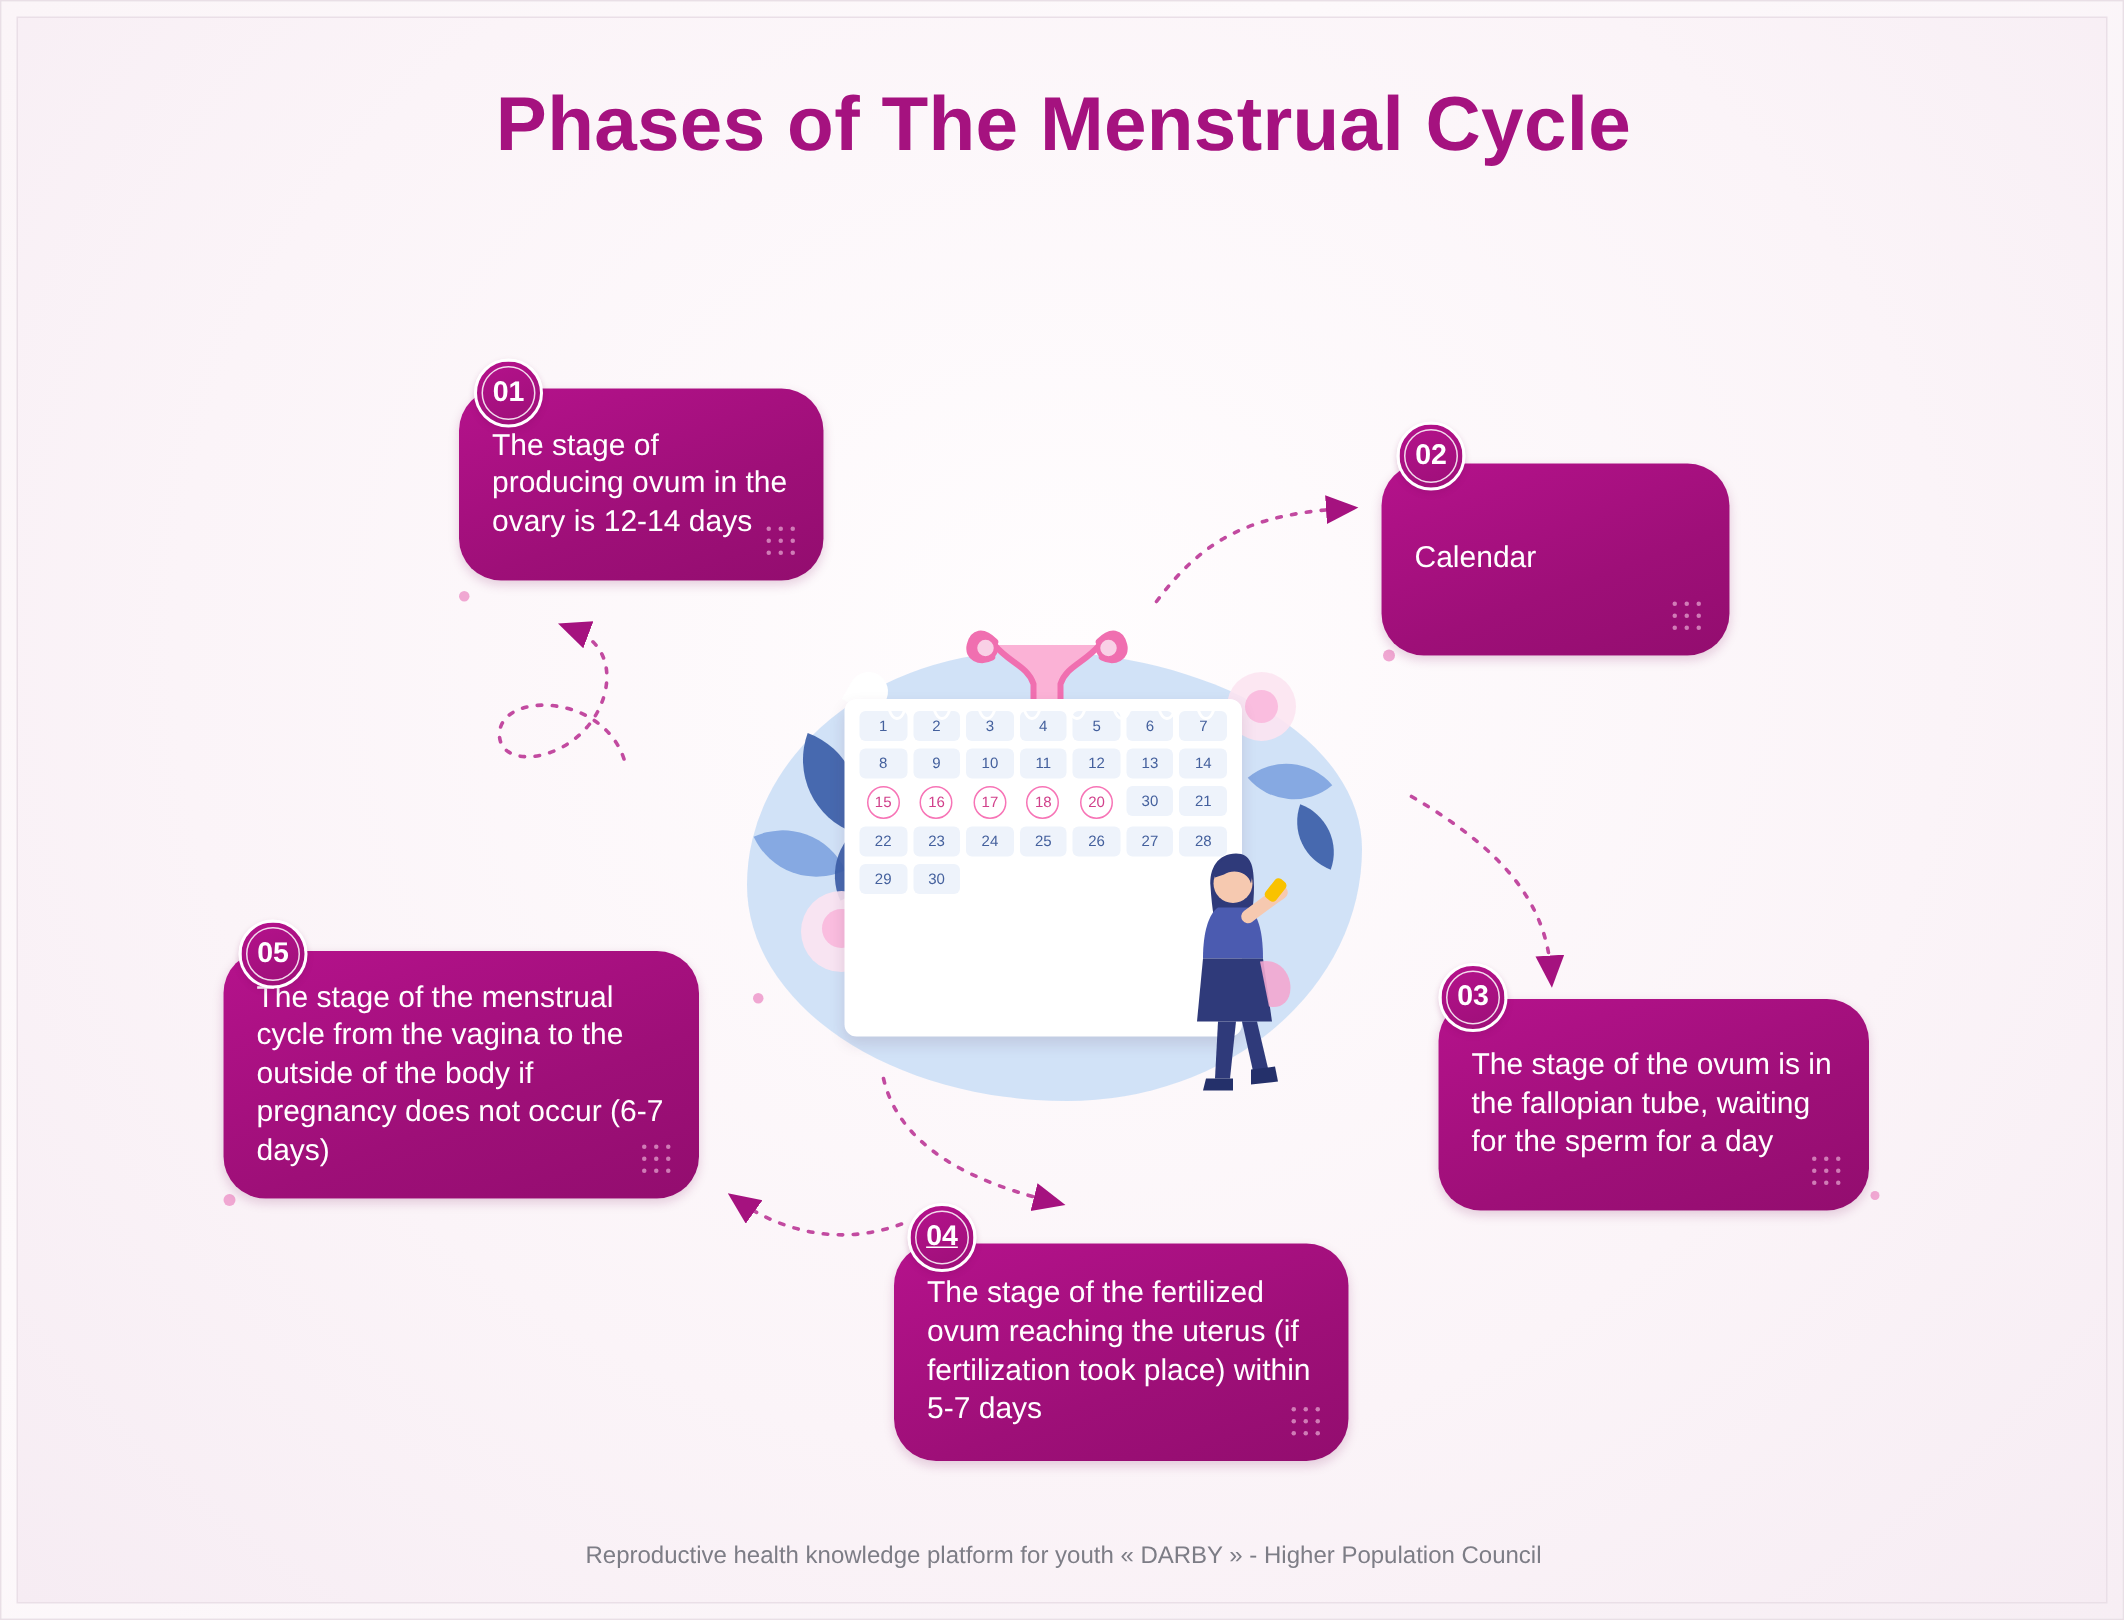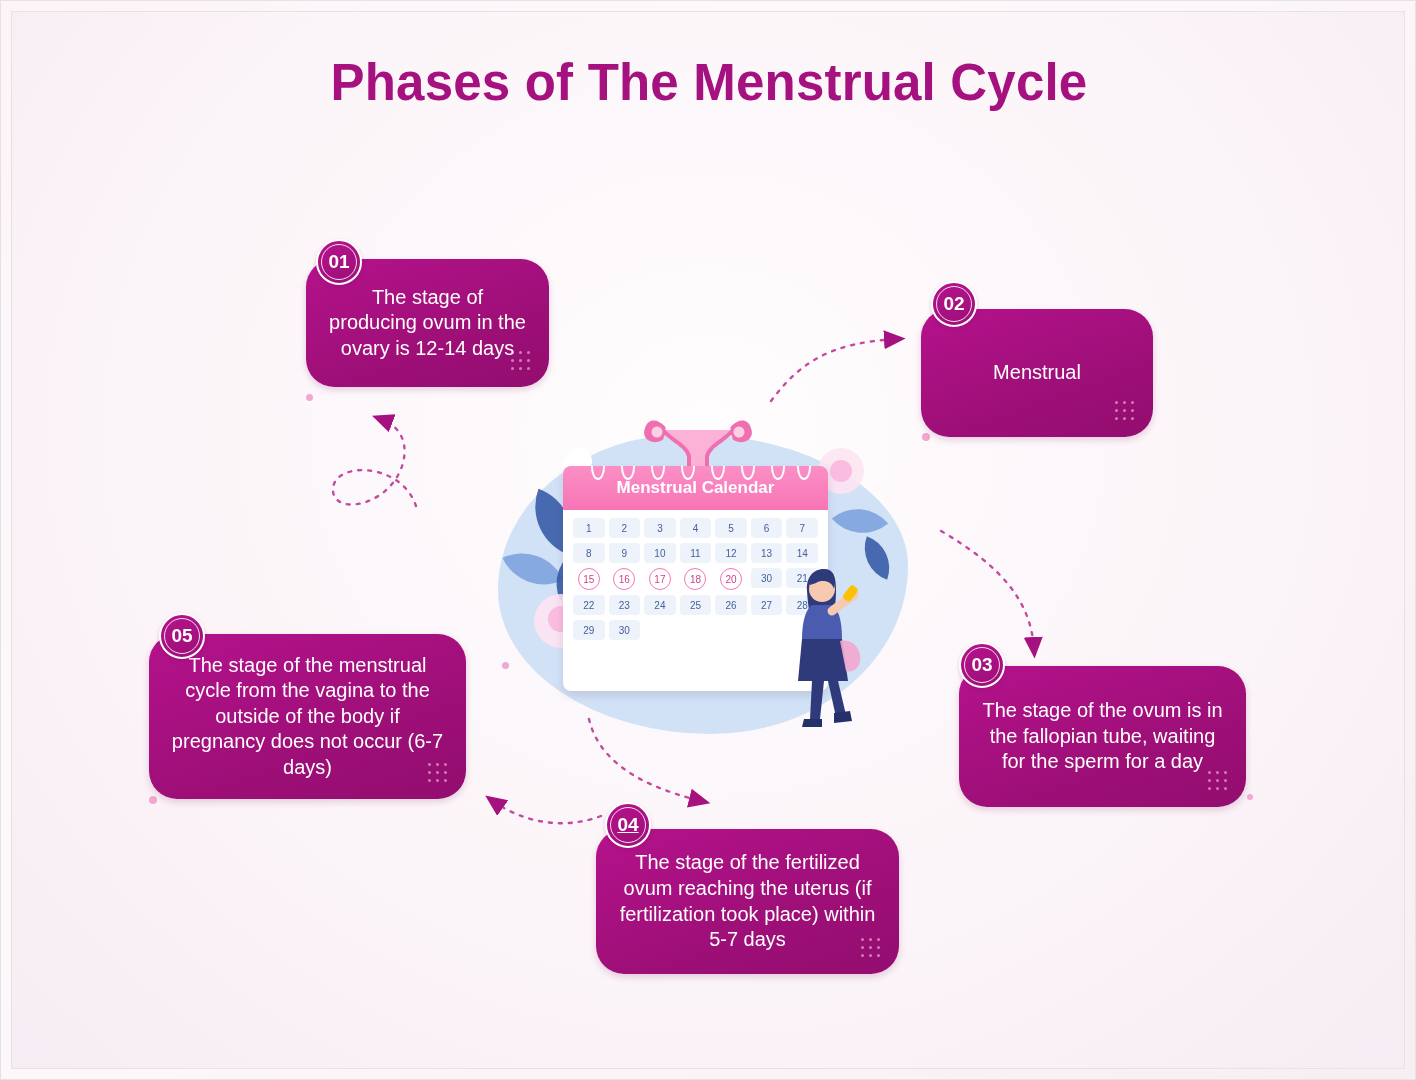--- a/index.html
+++ b/index.html
@@ -44,21 +44,20 @@
   .box {
     position: absolute;
     background: linear-gradient(160deg, #b5128c 0%, #9e0f78 60%, #930d6f 100%);
     border-radius: 28px;
     color: #ffffff;
     box-sizing: border-box;
     padding: 16px 22px;
     display: flex;
     align-items: center;
     justify-content: center;
-    text-align: center;
     line-height: 1.28;
     font-size: 20px;
     box-shadow: 0 3px 7px rgba(120, 10, 90, 0.18);
   }
   .box .txt { display: block; width: 100%; }
 
   .badge {
     position: absolute;
     width: 42px;
     height: 42px;
@@ -283,21 +282,20 @@
 
     <svg class="uterus" viewBox="0 0 110 58">
       <path d="M20,12 C12,4 6,6 4,14 C2,22 10,26 18,22" fill="none" stroke="#f06fb0" stroke-width="5" stroke-linecap="round"></path>
       <path d="M90,12 C98,4 104,6 106,14 C108,22 100,26 92,22" fill="none" stroke="#f06fb0" stroke-width="5" stroke-linecap="round"></path>
       <path d="M20,14 C30,26 42,28 46,40 L46,54 L64,54 L64,40 C68,28 80,26 90,14" fill="#fbb2d6" stroke="#f06fb0" stroke-width="4" stroke-linejoin="round"></path>
       <circle cx="14" cy="16" r="7" fill="#f9d0e6" stroke="#f06fb0" stroke-width="3"></circle>
       <circle cx="96" cy="16" r="7" fill="#f9d0e6" stroke="#f06fb0" stroke-width="3"></circle>
     </svg>
 
     <div class="calendar">
-      <div class="cal-head">Menstrual Calendar</div>
       <div class="cal-grid">
         <div class="day">1</div>
         <div class="day">2</div>
         <div class="day">3</div>
         <div class="day">4</div>
         <div class="day">5</div>
         <div class="day">6</div>
         <div class="day">7</div>
         <div class="day">8</div>
         <div class="day">9</div>
@@ -362,21 +360,21 @@
         <i style="left:8px;top:16px"></i>
         <i style="left:16px;top:16px"></i>
     </span>
   </div>
   <div class="badge" id="badge1">
     <span class="ring"></span>
       <span>01</span>
   </div>
 
   <div class="box" id="box2">
-    <span class="txt">Menstrual</span>
+    <span class="txt">Calendar</span>
     <span class="dots" style="right:12px;bottom:10px;width:26px;height:26px;">
       <i style="left:0;top:0"></i>
         <i style="left:8px;top:0"></i>
         <i style="left:16px;top:0"></i>
       <i style="left:0;top:8px"></i>
         <i style="left:8px;top:8px"></i>
         <i style="left:16px;top:8px"></i>
       <i style="left:0;top:16px"></i>
         <i style="left:8px;top:16px"></i>
         <i style="left:16px;top:16px"></i>
@@ -437,13 +435,14 @@
       <i style="left:0;top:16px"></i>
         <i style="left:8px;top:16px"></i>
         <i style="left:16px;top:16px"></i>
     </span>
   </div>
   <div class="badge" id="badge5">
     <span class="ring"></span>
       <span>05</span>
   </div>
 
+  <div class="footer">Reproductive health knowledge platform for youth « DARBY » - Higher Population Council</div>
 </div>
 
 </body></html>

